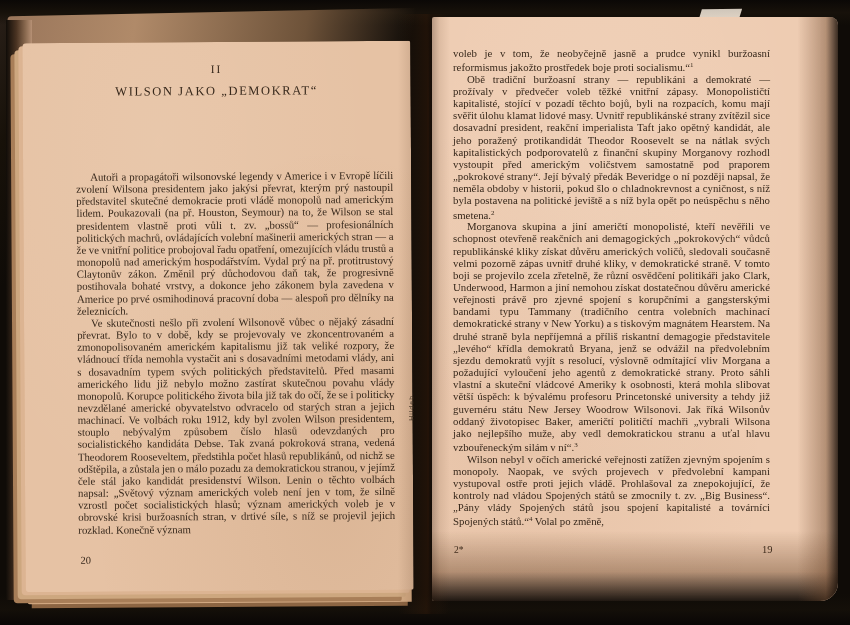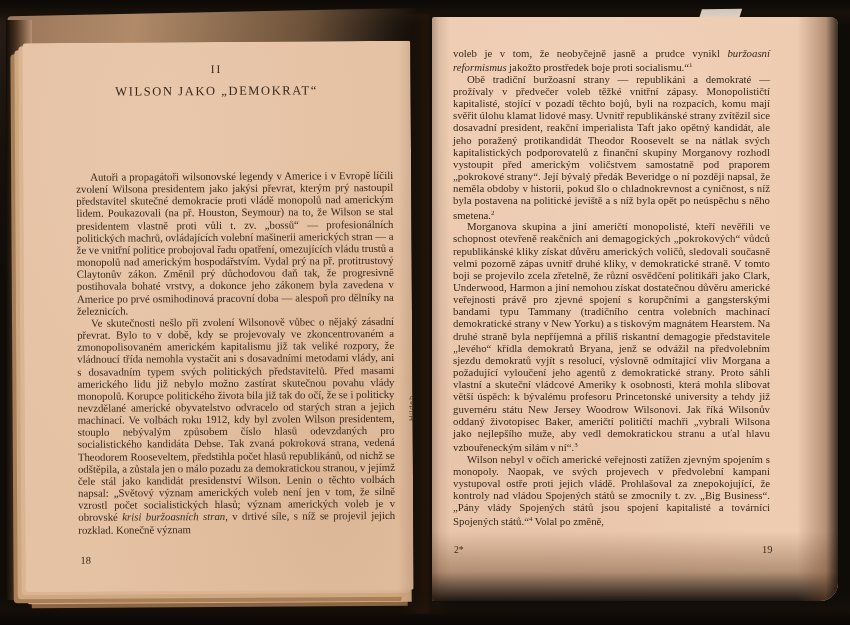--- a/index.html
+++ b/index.html
@@ -98,21 +98,21 @@
   .body-text{
     width:317px;
   }
   .page-left .body-text{margin:71px 18px 0 53px;}
   .page-right .body-text{margin:0;padding:30px 68px 0 21px;}
   .para{
     margin:0;font-size:10.8px;line-height:12.15px;text-align:justify;
     hyphens:none;word-spacing:-0.2px;
   }
   .para.indent{text-indent:14px;}
-  .it{font-style:italic;}
+  .it{}
   .sup{font-size:7px;vertical-align:3.5px;letter-spacing:0;}
 
   .pagenum{
     position:absolute;font-size:10.5px;color:var(--ink,#38291c);
   }
   .pagenum-left{left:55px;top:512px;}
   .footer-right-sig{position:absolute;left:22px;top:528px;font-size:9.5px;}
   .pagenum-right{left:330px;top:527px;position:absolute;font-size:10.5px;}
 </style>
 </head>
@@ -124,21 +124,21 @@
   <div class="cover-strip-left"></div>
   <div class="page-sliver"></div>
 
   <div class="page page-left">
     <div class="chapter-number">II</div>
     <div class="chapter-title">WILSON JAKO „DEMOKRAT“</div>
     <div class="body-text">
         <p class="para indent"><span>Autoři a propagátoři wilsonovské legendy v Americe i v Evropě líčili zvolení Wilsona presidentem jako jakýsi převrat, kterým prý nastoupil představitel skutečné demokracie proti vládě monopolů nad americkým lidem. Poukazovali (na př. Houston, Seymour) na to, že Wilson se stal presidentem vlastně proti vůli t. zv. „bossů“ — profesionálních politických machrů, ovládajících volební mašinerii amerických stran — a že ve vnitřní politice probojoval řadu opatření, omezujících vládu trustů a monopolů nad americkým hospodářstvím. Vydal prý na př. protitrustový Claytonův zákon. Změnil prý důchodovou daň tak, že progresivně postihovala bohaté vrstvy, a dokonce jeho zákonem byla zavedena v Americe po prvé osmihodinová pracovní doba — alespoň pro dělníky na železnicích.</span></p>
         <p class="para indent"><span>Ve skutečnosti nešlo při zvolení Wilsonově vůbec o nějaký zásadní převrat. Bylo to v době, kdy se projevovaly ve zkoncentrovaném a zmonopolisovaném americkém kapitalismu již tak veliké rozpory, že vládnoucí třída nemohla vystačit ani s dosavadními metodami vlády, ani s dosavadním typem svých politických představitelů. Před masami amerického lidu již nebylo možno zastírat skutečnou povahu vlády monopolů. Korupce politického života bila již tak do očí, že se i politicky nevzdělané americké obyvatelstvo odvracelo od starých stran a jejich machinací. Ve volbách roku 1912, kdy byl zvolen Wilson presidentem, stouplo nebývalým způsobem číslo hlasů odevzdaných pro socialistického kandidáta Debse. Tak zvaná pokroková strana, vedená Theodorem Rooseveltem, předstihla počet hlasů republikánů, od nichž se odštěpila, a zůstala jen o málo pozadu za demokratickou stranou, v jejímž čele stál jako kandidát presidenství Wilson. Lenin o těchto volbách napsal: „Světový význam amerických voleb není jen v tom, že silně vzrostl počet socialistických hlasů; význam amerických voleb je v obrovské </span><span class="it">krisi buržoasních stran</span><span>, v drtivé síle, s níž se projevil jejich rozklad. Konečně význam</span></p>
       </div>
-    <div class="pagenum pagenum-left">18</div>
+    <div class="pagenum pagenum-left">20</div>
   </div>
 
   <div class="page page-right">
     <div class="body-text">
         <p class="para"><span>voleb je v tom, že neobyčejně jasně a prudce vynikl </span><span class="it">buržoasní reformismus</span><span> jakožto prostředek boje proti socialismu.“</span><span class="sup">1</span></p>
         <p class="para indent"><span>Obě tradiční buržoasní strany — republikáni a demokraté — prožívaly v předvečer voleb těžké vnitřní zápasy. Monopolističtí kapitalisté, stojící v pozadí těchto bojů, byli na rozpacích, komu mají svěřit úlohu klamat lidové masy. Uvnitř republikánské strany zvítězil sice dosavadní president, reakční imperialista Taft jako opětný kandidát, ale jeho poražený protikandidát Theodor Roosevelt se na nátlak svých kapitalistických podporovatelů z finanční skupiny Morganovy rozhodl vystoupit před americkým voličstvem samostatně pod praporem „pokrokové strany“. Její bývalý předák Beveridge o ní později napsal, že neměla obdoby v historii, pokud šlo o chladnokrevnost a cyničnost, s níž byla postavena na politické jeviště a s níž byla opět po neúspěchu s něho smetena.</span><span class="sup">2</span></p>
         <p class="para indent"><span>Morganova skupina a jiní američtí monopolisté, kteří nevěřili ve schopnost otevřeně reakčních ani demagogických „pokrokových“ vůdců republikánské kliky získat důvěru amerických voličů, sledovali současně velmi pozorně zápas uvnitř druhé kliky, v demokratické straně. V tomto boji se projevilo zcela zřetelně, že různí osvědčení politikáři jako Clark, Underwood, Harmon a jiní nemohou získat dostatečnou důvěru americké veřejnosti právě pro zjevné spojení s korupčními a gangsterskými bandami typu Tammany (tradičního centra volebních machinací demokratické strany v New Yorku) a s tiskovým magnátem Hearstem. Na druhé straně byla nepříjemná a příliš riskantní demagogie představitele „levého“ křídla demokratů Bryana, jenž se odvážil na předvolebním sjezdu demokratů vyjít s resolucí, výslovně odmítající vliv Morgana a požadující vyloučení jeho agentů z demokratické strany. Proto sáhli vlastní a skuteční vládcové Ameriky k osobnosti, která mohla slibovat větší úspěch: k bývalému profesoru Princetonské university a tehdy již guvernéru státu New Jersey Woodrow Wilsonovi. Jak říká Wilsonův oddaný životopisec Baker, američtí političtí machři „vybrali Wilsona jako nejlepšího muže, aby vedl demokratickou stranu a uťal hlavu vzbouřeneckým silám v ní“.</span><span class="sup">3</span></p>
         <p class="para indent"><span>Wilson nebyl v očích americké veřejnosti zatížen zjevným spojením s monopoly. Naopak, ve svých projevech v předvolební kampani vystupoval ostře proti jejich vládě. Prohlašoval za znepokojující, že kontroly nad vládou Spojených států se zmocnily t. zv. „Big Business“. „Pány vlády Spojených států jsou spojení kapitalisté a továrníci Spojených států.“</span><span class="sup">4</span><span> Volal po změně,</span></p>
       </div>
     <div class="footer-right-sig">2*</div>

